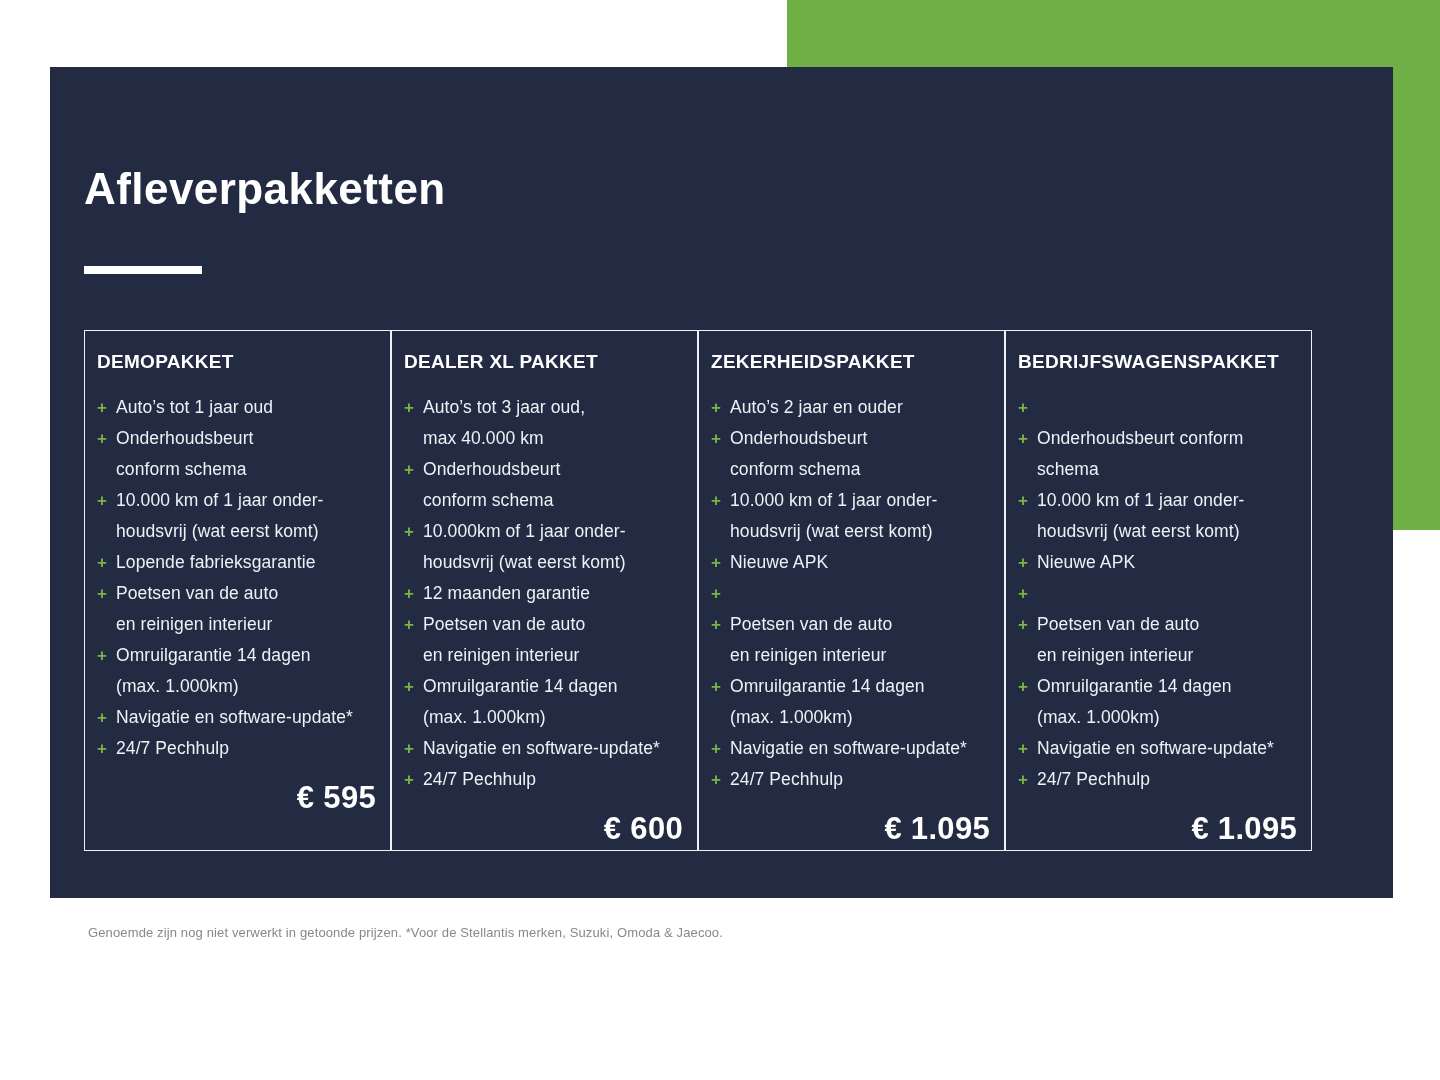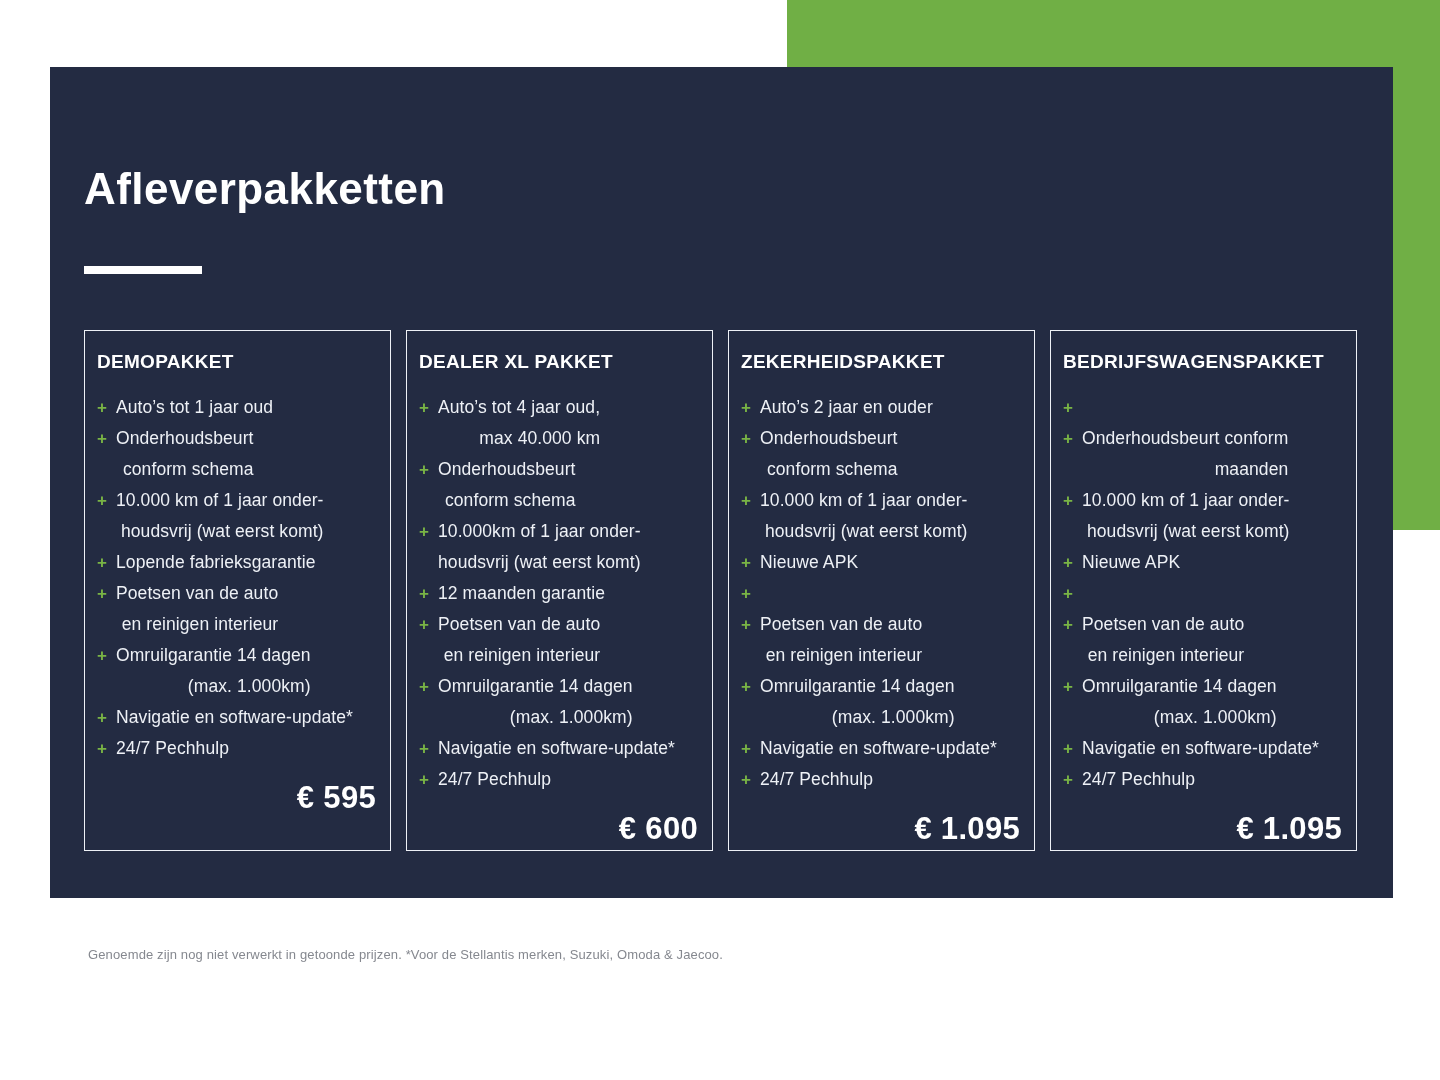--- a/index.html
+++ b/index.html
@@ -41,21 +41,20 @@
     position: absolute;
     left: 34px; top: 199px;
     width: 118px; height: 8px;
     background: #ffffff;
   }
 
   .cards-row {
     position: absolute;
     left: 34px; top: 263px;
     display: flex;
-    gap: 15px;
   }
 
   .card {
     box-sizing: border-box;
     width: 307px; height: 521px;
     border: 1px solid #eef1f6;
     padding: 12px 14px 0 12px;
     display: flex;
     flex-direction: column;
   }
@@ -88,41 +87,39 @@
     font-weight: 700;
     font-size: 17px;
     line-height: 31px;
   }
 
   .itxt {
     color: #eef1f6;
     font-size: 17.5px;
     line-height: 31px;
     letter-spacing: 0.005em;
-    text-align: right;
   }
 
   .ln { display: block; white-space: nowrap; }
 
   .price {
     margin-top: 16px;
     text-align: right;
     color: #ffffff;
     font-size: 31px;
     font-weight: 700;
     letter-spacing: 0.01em;
   }
 
   .footnote {
     position: absolute;
     left: 88px; top: 925px;
     color: #85888f;
     font-size: 13px;
     letter-spacing: 0.01em;
-    margin-top: 22px;
   }
 </style>
 </head>
 <body>
 
 <div class="stage">
 
   <div class="green-block"></div>
 
   <div class="panel">
@@ -187,21 +184,21 @@
           </ul>
     <div class="price">€ 595</div>
   </div>
 
   <div class="card">
     <h3 class="card-title">DEALER XL PAKKET</h3>
     <ul class="feature-list">
             <li class="item">
               <span class="plus">+</span>
               <span class="itxt">
-                <span class="ln">Auto’s tot 4 jaar oud,</span>
+                <span class="ln">Auto’s tot 3 jaar oud,</span>
                 <span class="ln">max 40.000 km</span>
               </span>
             </li>
             <li class="item">
               <span class="plus">+</span>
               <span class="itxt">
                 <span class="ln">Onderhoudsbeurt</span>
                 <span class="ln">conform schema</span>
               </span>
             </li>
@@ -313,21 +310,21 @@
   <div class="card">
     <h3 class="card-title">BEDRIJFSWAGENSPAKKET</h3>
     <ul class="feature-list">
             <li class="item">
               <span class="plus">+</span>
             </li>
             <li class="item">
               <span class="plus">+</span>
               <span class="itxt">
                 <span class="ln">Onderhoudsbeurt conform</span>
-                <span class="ln">maanden</span>
+                <span class="ln">schema</span>
               </span>
             </li>
             <li class="item">
               <span class="plus">+</span>
               <span class="itxt">
                 <span class="ln">10.000 km of 1 jaar onder-</span>
                 <span class="ln">houdsvrij (wat eerst komt)</span>
               </span>
             </li>
             <li class="item">

